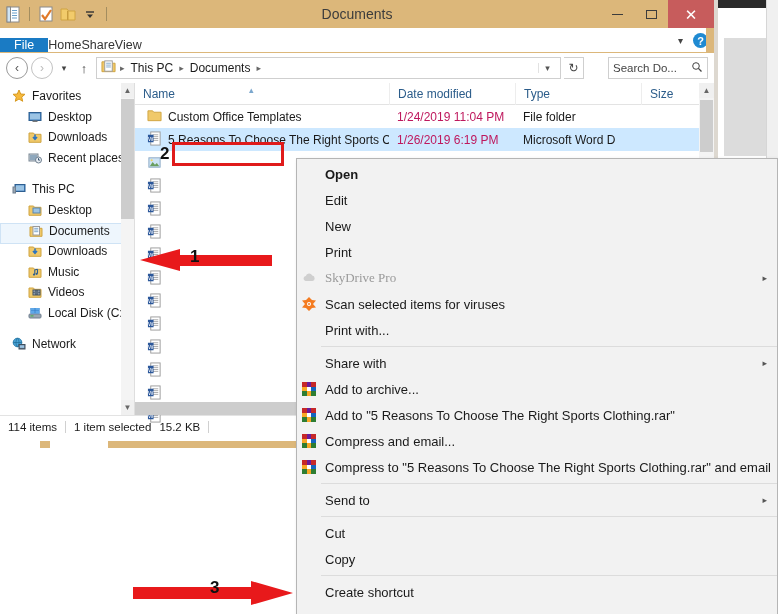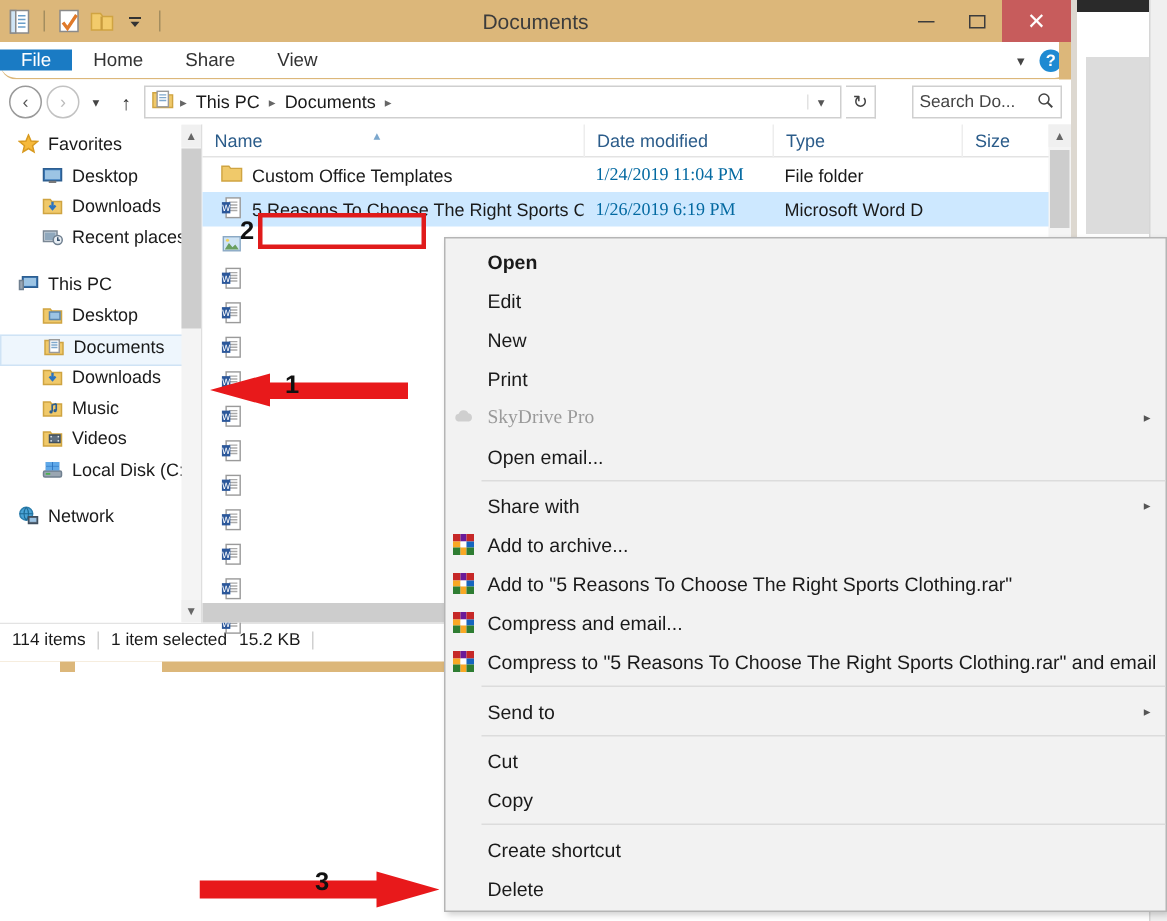--- a/index.html
+++ b/index.html
@@ -40,31 +40,30 @@
   }
   .win-btns { position: absolute; right: 0; top: 0; display: flex; height: 28px; }
   .wb { width: 34px; height: 28px; display: flex; align-items: center; justify-content: center; }
   .wb.close { width: 46px; background: #c75c5c; }
   .wb-min { width: 11px; height: 1px; background: #3c3c3c; }
   .wb-max { width: 11px; height: 9px; border: 1px solid #3c3c3c; }
   .wb-close { color: #fff; font-size: 15px; line-height: 1; }
 
   
   .ribbon {
-    height: 25px; background: #ffffff; display: flex; align-items: center;
+    height: 25px; background: #ffffff; display: flex; align-items: flex-end;
     border-bottom: 1px solid #dcb77a;
     position: relative;
-    border-radius: 11px;
   }
   .tab-file {
     background: #1a7bc4; color: #fff; font-size: 12.5px;
     display: flex; align-items: center; padding: 0 14px;
   }
   .tab {
-    color: #333; font-size: 12.5px; display: flex; align-items: center; padding: 0 14px;
+    color: #333; font-size: 12.5px; display: flex; align-items: center; padding: 0 0;
   }
   .ribbon-right { position: absolute; right: 6px; top: 0; height: 25px; display: flex; align-items: center; gap: 10px; }
   .chev { color: #444; font-size: 10px; }
   .help-ico {
     width: 15px; height: 15px; border-radius: 50%; background: #1f8ad2; color: #fff;
     font-size: 11px; display: flex; align-items: center; justify-content: center;
     font-weight: bold;
   }
   .ribbon-edge { position: absolute; right: 0; top: 0; width: 8px; height: 25px; background: #dcb77a; }
 
@@ -106,21 +105,21 @@
   .col + .col { border-left: 1px solid #ededed; }
   .col.name { width: 254px; }
   .col.date { width: 126px; }
   .col.type { width: 108px; }
   .col.size { width: 40px; overflow: hidden; margin-left: 18px; }
   .sort-mark { position: absolute; left: 114px; top: -4px; color: #7ba7cd; font-size: 9px; }
 
   .row { display: flex; height: 23px; align-items: center; font-size: 12px; color: #1a1a1a; }
   .row.sel { background: #cde8ff; }
   .row .cname { width: 254px; display: flex; align-items: center; gap: 6px; padding-left: 12px; white-space: nowrap; overflow: hidden; }
-  .row .cdate { width: 126px; padding-left: 8px; color: #0369a1; font-family: Liberation Serif, serif; }
+  .row .cdate { width: 126px; padding-left: 8px; color: #be185d; }
   .row .ctype { width: 108px; padding-left: 8px; }
   .row .csize { width: 40px; padding-left: 8px; }
   .icon-rows { position: absolute; left: 0; top: 68px; width: 120px; }
   .icon-only { height: 23px; display: flex; align-items: center; padding-left: 12px; }
 
   .file-scroll { position: absolute; right: 0; top: 0; width: 15px; height: 332px; background: #f4f4f4; }
   .file-thumb { position: absolute; left: 1px; top: 17px; width: 13px; height: 52px; background: #cdcdcd; }
   .hscroll { position: absolute; left: 0; bottom: 0; height: 13px; width: 565px; background: #f2f2f2; }
   .hthumb { position: absolute; left: 0; top: 0; height: 13px; width: 300px; background: #cdcdcd; }
 
@@ -633,22 +632,32 @@
     <div class="mi dim">
       <span class="mi-icon">
         <svg width="16" height="16" viewBox="0 0 16 16">
             <path d="M4.5 11 a2.6 2.6 0 0 1 0.3 -5.1 a3.4 3.4 0 0 1 6.4 -0.4 a2.8 2.8 0 0 1 0.3 5.5 Z" fill="#cfcfcf"></path>
           </svg>
       </span>
       <span>SkyDrive Pro</span>
       <span class="mi-arrow">▸</span>
     </div>
 
-
-    <div class="mi">Open email...</div>
+    <div class="mi">
+      <span class="mi-icon">
+        <svg width="16" height="16" viewBox="0 0 16 16">
+          <path d="M8 1 L11 4 L15 4.5 L12 8 L15 11.5 L11 12 L8 15 L5 12 L1 11.5 L4 8 L1 4.5 L5 4 Z" fill="#f47b20"></path>
+          <circle cx="8" cy="8" r="2" fill="#fff"></circle>
+            <circle cx="8" cy="8" r="1" fill="#f47b20"></circle>
+        </svg>
+      </span>
+      <span>Scan selected items for viruses</span>
+    </div>
+
+    <div class="mi">Print with...</div>
 
     <div class="msep-full"></div>
 
     <div class="mi">
       <span>Share with</span>
       <span class="mi-arrow">▸</span>
     </div>
 
     <div class="mi">
       <span class="mi-icon">

